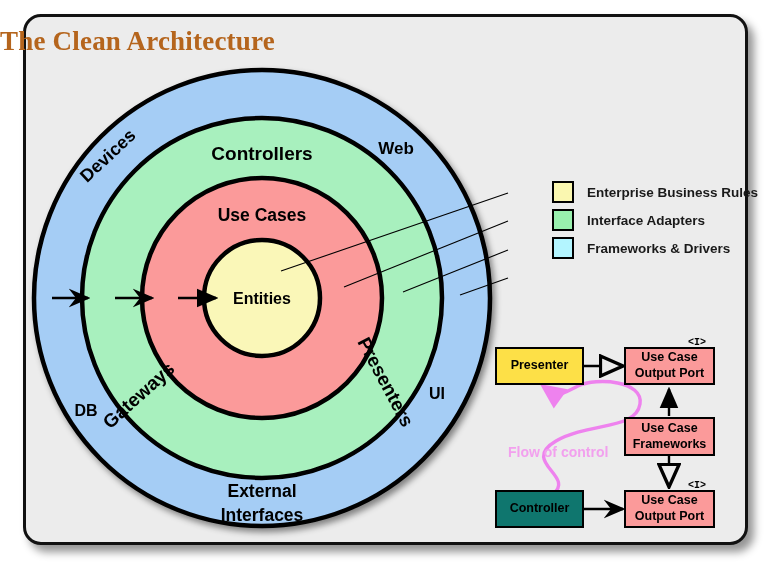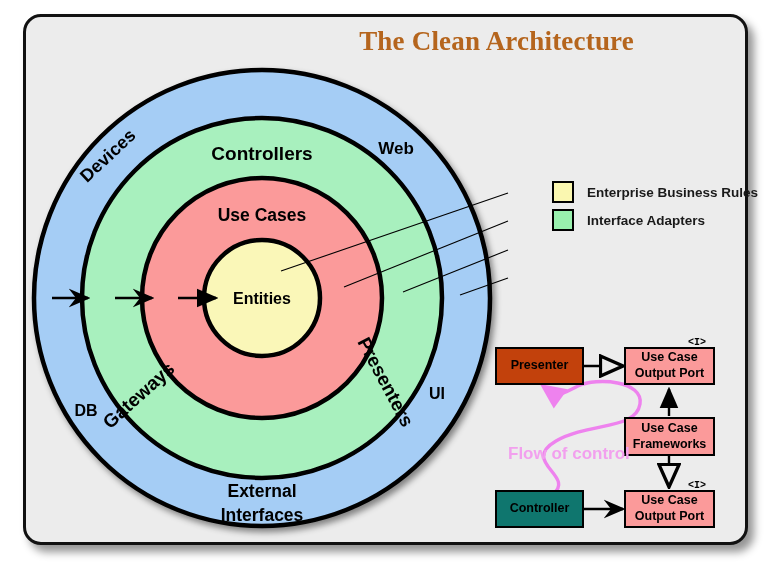--- a/index.html
+++ b/index.html
@@ -8,21 +8,21 @@
   #root{position:relative;width:772px;height:567px;}
 
   .frame{
     position:absolute;left:23px;top:14px;width:725px;height:531px;
     background:#ececec;border:3px solid #111111;border-radius:18px;
     box-shadow:6px 7px 9px rgba(0,0,0,.42);
     box-sizing:border-box;
   }
 
   .title{
-    position:absolute;left:0;top:26px;width:634px;text-align:right;
+    position:absolute;left:0;top:26px;width:634px;text-align:left;
     font-family:"Liberation Serif","DejaVu Serif",serif;
     font-weight:bold;font-size:27px;color:#b5651d;letter-spacing:.2px;
   }
 
   
   svg.stage{position:absolute;left:0;top:0;width:772px;height:567px;}
 
   .ringlabel{
     font-family:"Liberation Sans","DejaVu Sans",sans-serif;
     font-weight:bold;fill:#000;
@@ -33,21 +33,21 @@
   .legrow{display:flex;align-items:center;height:28px;padding-left:40px;}
   .swatch{width:22px;height:22px;border:2px solid #000;box-sizing:border-box;
           flex:0 0 auto;}
   .legtext{margin-left:13px;font-size:13.5px;font-weight:bold;color:#1a1a1a;
            white-space:nowrap;}
 
   
   .fbox{position:absolute;border:2.5px solid #000;box-sizing:border-box;
         display:flex;align-items:center;justify-content:center;text-align:center;
         font-size:12.5px;font-weight:bold;color:#000;line-height:1.25;}
-  .flowlabel{position:absolute;font-size:17px;font-weight:bold;color:#f2a0ee;
+  .flowlabel{position:absolute;font-size:14px;font-weight:bold;color:#f2a0ee;
              white-space:nowrap;}
   .iface{position:absolute;font-size:10px;font-weight:bold;color:#000;
          font-family:"Liberation Mono","DejaVu Sans Mono",monospace;}
 </style>
 </head>
 <body>
 
 <div id="root">
 
   <div class="frame"></div>
@@ -121,23 +121,27 @@
 
   <div class="legend">
     <div class="legrow">
       <span class="swatch" style="background:#faf7b0"></span>
       <span class="legtext">Enterprise Business Rules</span>
     </div>
     <div class="legrow">
       <span class="swatch" style="background:#99f0ae"></span>
       <span class="legtext">Interface Adapters</span>
     </div>
+    <div class="legrow">
+      <span class="swatch" style="background:#b3f5ff"></span>
+      <span class="legtext">Frameworks &amp; Drivers</span>
+    </div>
   </div>
 
-  <div class="fbox" style="left:495px;top:347px;width:89px;height:38px;background:#c2410c;">
+  <div class="fbox" style="left:495px;top:347px;width:89px;height:38px;background:#fde047;">
     <span>Presenter</span>
   </div>
 
   <div class="fbox" style="left:495px;top:490px;width:89px;height:38px;background:#0f766e;">
     <span>Controller</span>
   </div>
 
   <div class="fbox" style="left:624px;top:347px;width:91px;height:38px;background:#fb9a9a;">
     <span>
       <span>Use Case</span><br>

